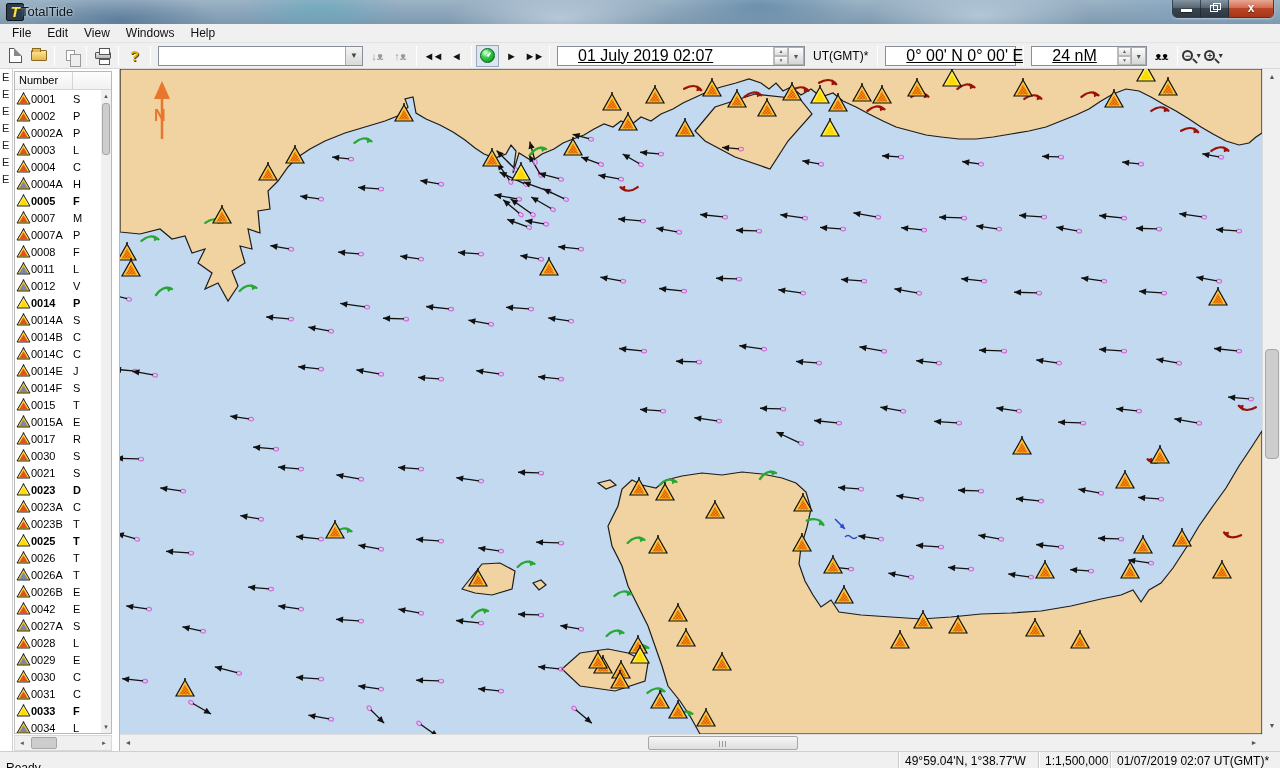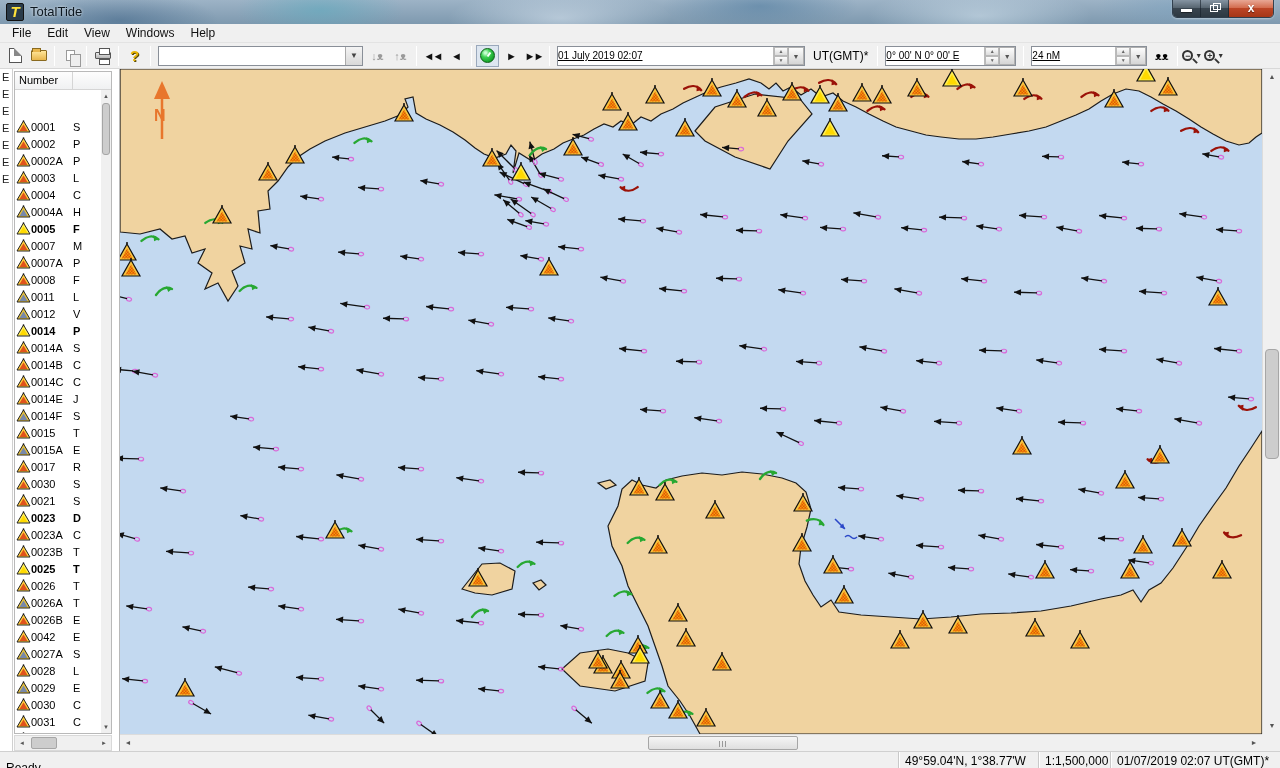--- a/index.html
+++ b/index.html
@@ -13,21 +13,21 @@
       radial-gradient(ellipse 160px 40px at 560px 18px, rgba(230,240,250,.5), transparent 70%),
       radial-gradient(ellipse 140px 36px at 760px 6px, rgba(60,110,150,.45), transparent 70%),
       radial-gradient(ellipse 160px 40px at 980px 16px, rgba(220,235,245,.5), transparent 70%),
       radial-gradient(ellipse 120px 36px at 1180px 8px, rgba(120,160,190,.5), transparent 70%),
       radial-gradient(ellipse 140px 40px at 120px 20px, rgba(40,80,120,.4), transparent 70%),
       linear-gradient(#9db3c6, #7e99af);
   }
   .titlebar .app-icon { position:absolute; left:6px; top:3px; width:18px; height:18px;
     background:#2a3b4a; border:1px solid #111; border-radius:2px; color:#ffe23a;
     font-weight:bold; font-style:italic; font-size:15px; line-height:16px; text-align:center; }
-  .titlebar .title-text { position:absolute; left:30px; top:4px; color:#0c1720; font-size:13px;
+  .titlebar .title-text { position:absolute; left:21px; top:4px; color:#0c1720; font-size:13px;
     text-shadow:0 0 3px rgba(255,255,255,.9); }
   .win-buttons { position:absolute; right:6px; top:0; display:flex; border:1px solid rgba(20,30,40,.75);
     border-top:none; border-radius:0 0 5px 5px; overflow:hidden; height:18px;
     box-shadow:0 1px 2px rgba(255,255,255,.4); }
   .win-btn { width:28px; height:18px; position:relative; color:#fff; text-align:center;
     background:linear-gradient(#8594a2, #56646f 45%, #39454f 46%, #2c3740); border-right:1px solid rgba(20,30,40,.6); }
   .win-btn.close { width:44px; border-right:none;
     background:linear-gradient(#e8a795, #d26a4c 45%, #bc4526 46%, #a33414); }
   .win-btn .dash { position:absolute; left:8px; top:9px; width:11px; height:3px; background:#fff; box-shadow:0 1px 1px rgba(0,0,0,.5);}
   .win-btn .r1 { position:absolute; left:9px; top:5px; width:8px; height:7px; border:1px solid #fff; }
@@ -41,21 +41,21 @@
   
   .toolbar { height:26px; background:#f0f0f0; border-bottom:1px solid #d8d8d8; display:flex; align-items:center; padding:0 4px; white-space:nowrap; }
   .tb-sep { width:1px; height:20px; background:#c9c9c9; border-right:1px solid #fff; margin:0 4px; }
   .tb-btn { width:23px; height:22px; display:flex; align-items:center; justify-content:center; border:1px solid transparent; }
   .tb-btn.pressed { border:1px solid #9aa8bb; background:#dde6f0; }
   .tb-combo { width:205px; height:20px; background:#fff; border:1px solid #898f98; display:flex; margin:0 3px; }
   .tb-combo .cb-text { flex:1; }
   .cb-btn { width:17px; height:18px; background:linear-gradient(#f4f4f4,#d9d9d9); border-left:1px solid #aaa; color:#444;
     font-size:8px; text-align:center; line-height:18px; }
   .tb-field { height:20px; background:#fff; border:1px solid #898f98; display:flex; align-items:center; margin:0 3px; }
-  .tb-field .fld-text { padding:0 0; text-decoration:underline; font-size:10px; }
+  .tb-field .fld-text { padding:0 20px; text-decoration:underline; font-size:16px; }
   .spin { width:15px; height:18px; display:flex; flex-direction:column; border-left:1px solid #bbb; }
   .spin div { flex:1; background:linear-gradient(#fdfdfd,#dcdcdc); border:1px solid #b9b9b9; font-size:5px; line-height:7px; color:#666; text-align:center; }
   .drop-btn { width:16px; height:18px; background:linear-gradient(#fdfdfd,#d5d5d5); border:1px solid #b0b0b0; font-size:7px; color:#555; text-align:center; line-height:17px; }
   .tb-label { padding:0 5px; font-size:12px; }
   .media-glyph { font-size:11px; color:#111; letter-spacing:-2px; }
   .green-orb { width:15px; height:15px; border-radius:50%;
     background:radial-gradient(circle at 35% 30%, #c8ffd0 8%, #3ed052 35%, #0f9b25 80%, #086a17);
     border:1px solid #0a5f14; position:relative; }
   .green-orb:after { content:""; position:absolute; left:7px; top:3px; width:2px; height:5px; background:#fff; transform:rotate(35deg); }
   .zoom-wrap { display:flex; align-items:center; }
@@ -82,21 +82,21 @@
   .main { display:flex; height:682px; }
 
   
   .sidebar { width:120px; background:#fff; border-right:1px solid #b9b9b9; display:flex; flex-direction:column; position:relative; }
   .edge-strip { position:absolute; left:0; top:0; width:13px; height:100%; background:#fff; border-right:1px solid #d0d0d0; font-size:11px; color:#222; }
   .edge-strip span { display:block; height:17px; line-height:17px; padding-left:2px; }
   .list-panel { position:absolute; left:14px; top:2px; right:7px; bottom:17px; border:1px solid #b9b9b9; background:#fff; overflow:hidden; }
   .list-header { height:18px; display:flex; border-bottom:1px solid #d5d5d5; background:linear-gradient(#fdfdfd,#f0f1f2); }
   .list-header .col1 { width:58px; border-right:1px solid #d5d5d5; padding:2px 0 0 4px; font-size:11px; }
   .list-header .col2 { flex:1; }
-  .list-body { position:absolute; top:18px; left:0; right:10px; bottom:0; overflow:hidden;margin-top:28px; }
+  .list-body { position:absolute; top:18px; left:0; right:10px; bottom:0; overflow:hidden; }
   .lrow { height:17px; display:flex; align-items:center; font-size:11px; }
   .lrow .tri { width:15px; height:13px; margin-left:1px; }
   .lrow .num { width:42px; }
   .lrow .ltr { width:14px; overflow:hidden; }
   .lrow.bold { font-weight:bold; }
   .vscroll { position:absolute; top:18px; right:0; bottom:0; width:10px; background:#f0f0f0; }
   .vscroll .up, .vscroll .dn { position:absolute; left:0; width:10px; height:12px; font-size:6px; color:#555; text-align:center; line-height:12px; background:#f0f0f0; }
   .vscroll .up { top:0; } .vscroll .dn { bottom:0; }
   .vscroll .thumb { position:absolute; left:1px; top:13px; width:8px; height:52px; background:#cdcdcd; border:1px solid #a6a6a6; border-radius:3px; }
   .side-hscroll { position:absolute; left:14px; right:7px; bottom:0; height:16px; background:#f0f0f0; border:1px solid #d9d9d9; }

